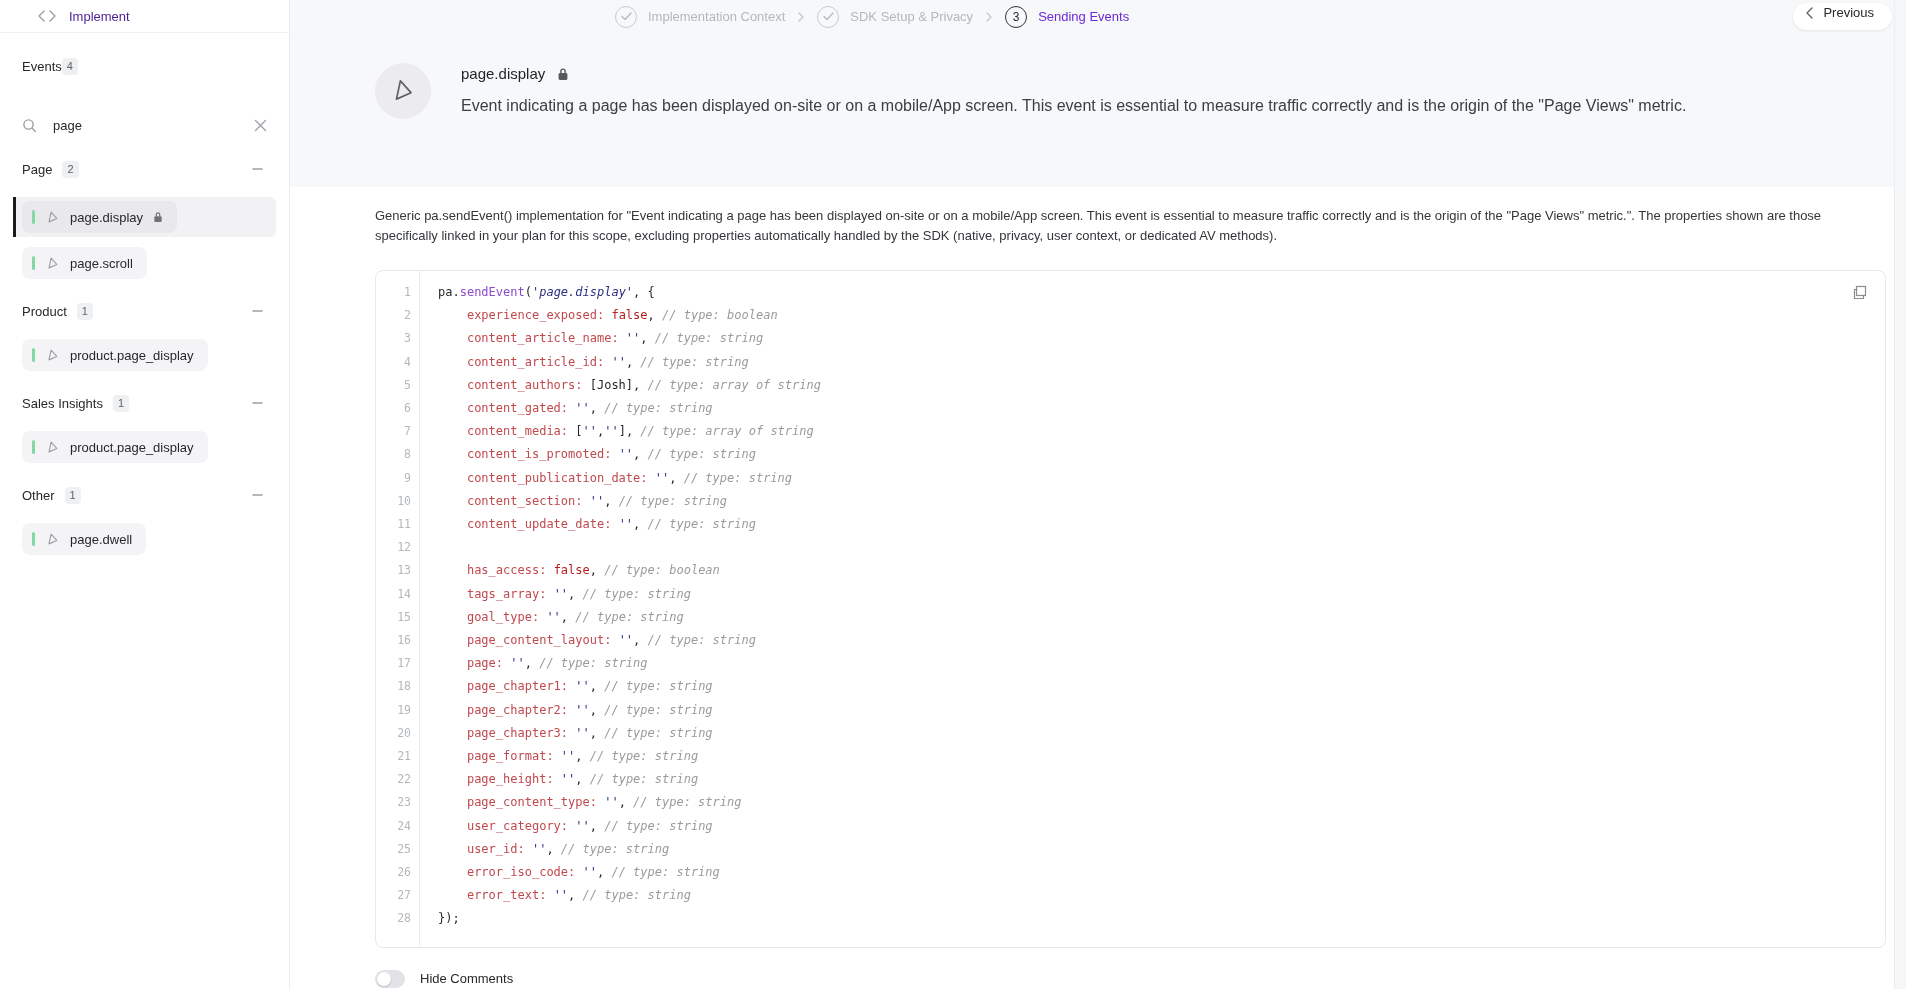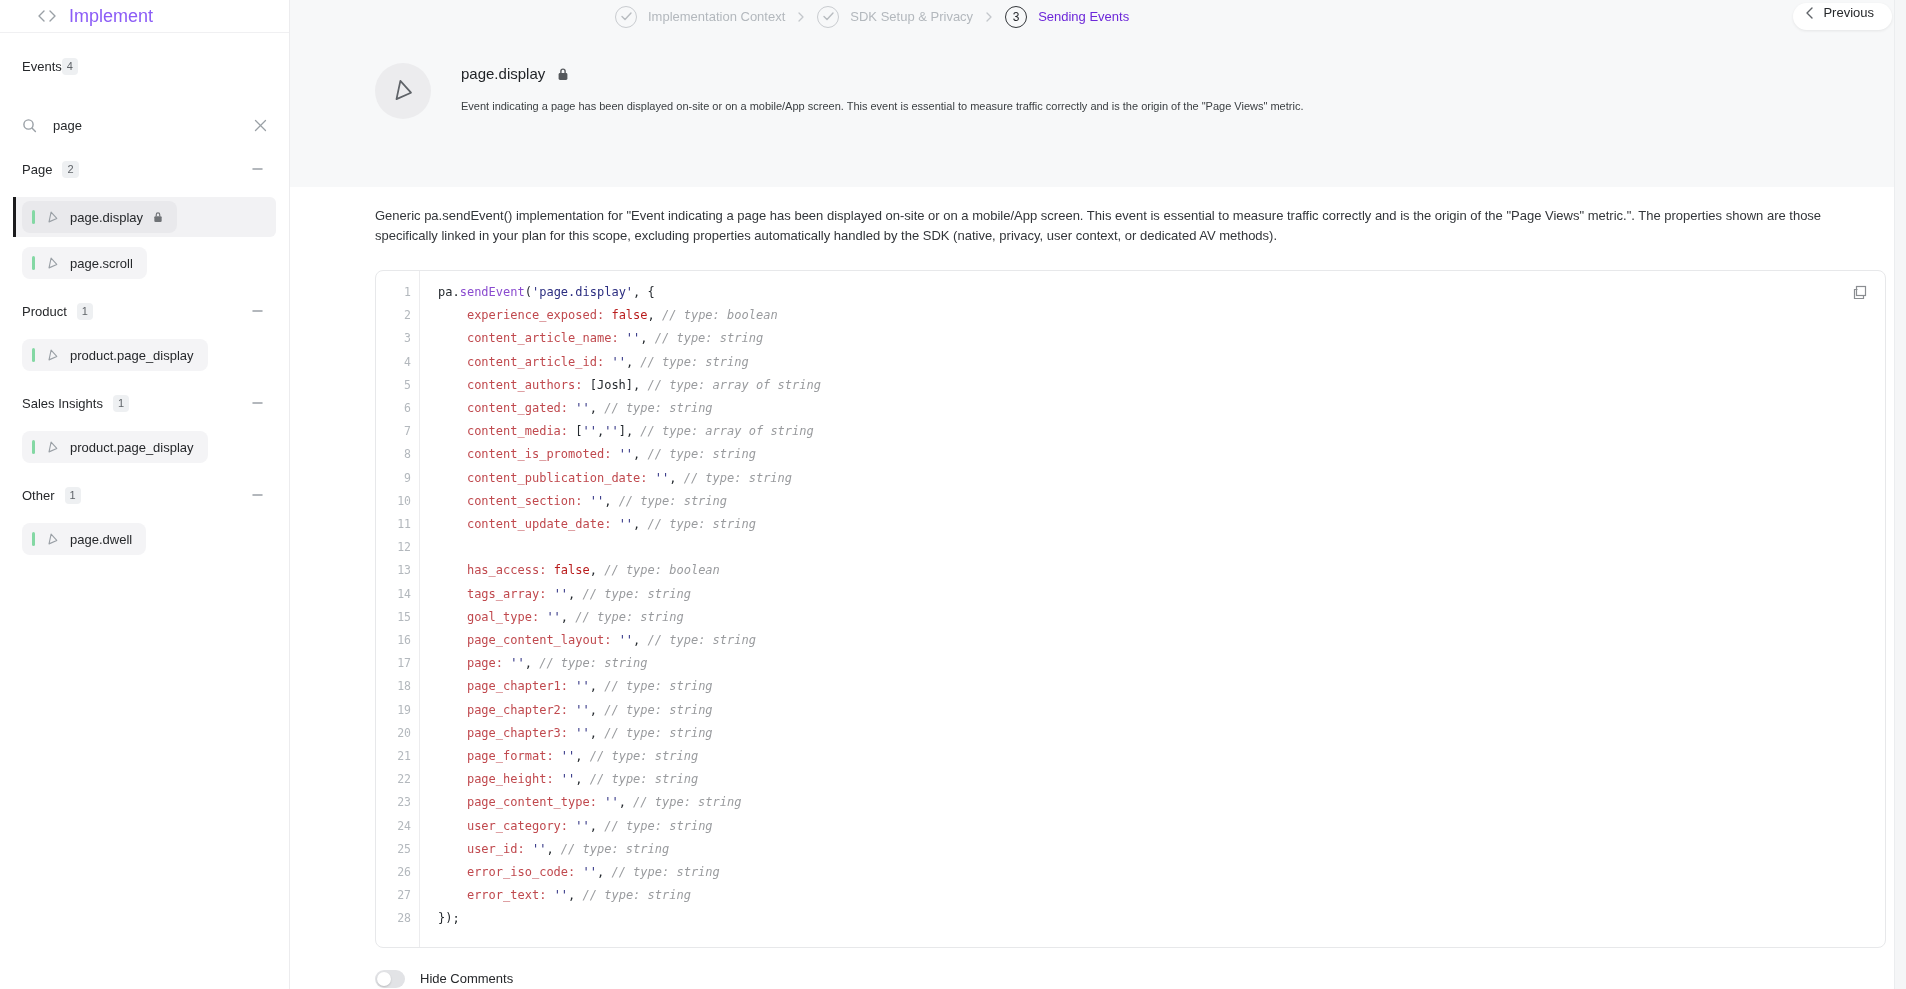--- a/index.html
+++ b/index.html
@@ -14,21 +14,21 @@
   
   .sidebar {
     width:290px; min-width:290px; height:100%;
     background:#fff; border-right:1px solid #ececee;
     position:relative; z-index:3;
   }
   .sidebar-header {
     height:33px; display:flex; align-items:center; gap:13px;
     padding-left:38px; border-bottom:1px solid #f0f0f2;
   }
-  .sidebar-header .app-title { font-size:18px; color:#8b5cf6; }
+  .sidebar-header .app-title { font-size:13px; color:#4c1d95; }
   .icon-svg { display:inline-flex; align-items:center; justify-content:center; }
 
   .sb-content { padding:0 22px; }
   .sb-events-row { margin-top:25px; display:flex; align-items:center; font-size:13px; color:#26282b; }
   .badge {
     background:#eef0f2; color:#5f6368; font-size:11px;
     border-radius:4px; padding:3px 5px; line-height:1; min-width:16px; text-align:center;
   }
   .sb-search { margin-top:38px; display:flex; align-items:center; gap:14px; height:24px; }
   .sb-search input {
@@ -84,39 +84,39 @@
 
   .hero-row { display:flex; margin:30px 0 0 85px; gap:30px; }
   .avatar {
     width:56px; height:56px; border-radius:50%;
     background:#ececee; display:flex; align-items:center; justify-content:center;
     flex:0 0 56px;
   }
   .hero-text { padding-top:2px; }
   .event-title-row { display:flex; align-items:center; gap:12px; }
   .event-title { font-size:15px; color:#1f2226; }
-  .event-desc { margin-top:15px; font-size:11px; color:#3c4043; line-height:18px; }
+  .event-desc { margin-top:15px; font-size:16px; color:#3c4043; line-height:18px; }
 
   .content { padding:0 20px 0 85px; }
   .intro { margin-top:19px; font-size:13px; line-height:20px; color:#33363a; }
 
   .code-card {
     margin-top:24px; background:#fff; border:1px solid #e7e8ea;
     border-radius:8px; position:relative; padding:10px 0 16px 0;
   }
   .gutter-line { position:absolute; left:43px; top:0; bottom:0; width:1px; background:#ececee; }
   .code-line {
     display:flex; font-family:"DejaVu Sans Mono", monospace;
     font-size:12px; line-height:23.2px; white-space:pre;
   }
   .ln { flex:0 0 35px; text-align:right; color:#b3b8bd; font-size:11.5px; }
   .lc { padding-left:27px; color:#24292e; }
   .tok-f { color:#8a4bcf; }
   .tok-k { color:#c0494e; }
-  .tok-s { color:#2b2d80; }
+  .tok-s { color:#2b2d80;font-style:italic; }
   .tok-b { color:#b91c1c; }
   .tok-c { color:#999b9e; font-style:italic; }
   .copy-btn {
     position:absolute; top:12px; right:14px; background:transparent; border:none;
     cursor:pointer; padding:2px; display:flex;
   }
 
   .toggle-row { margin-top:22px; display:flex; align-items:center; gap:15px; }
   .toggle {
     width:30px; height:18px; border-radius:9px; background:#e2e3e6;

